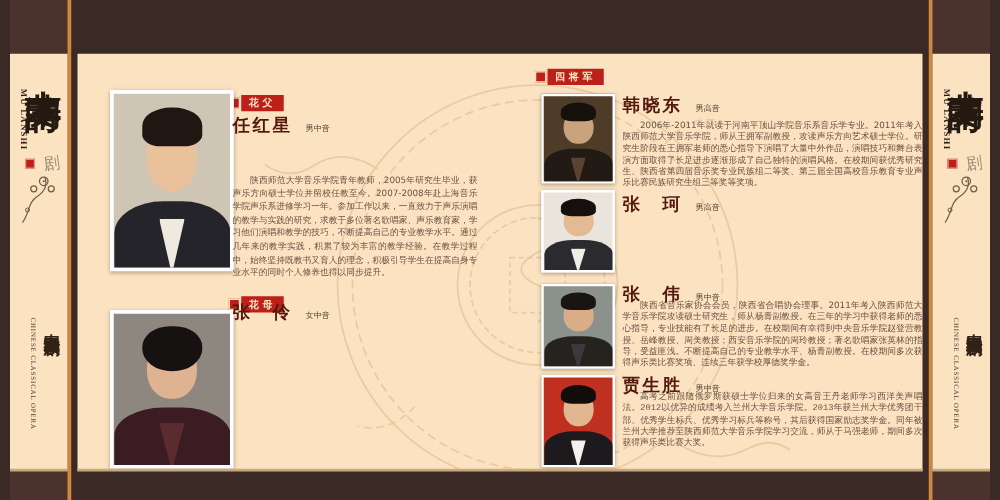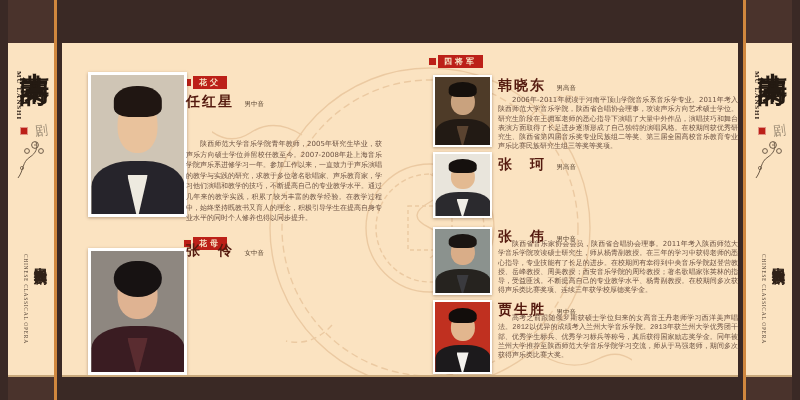--- a/index.html
+++ b/index.html
@@ -159,21 +159,21 @@
     <div class="photo sm" style="left: 371px; top: 32px; width: 55px; height: 68px; --pbg: #4e3b28; --phair: #15100c; --pskin: #c9a27e; --pbody: #221a14; --pshirt: #5a4330;">
       <div class="ph-head"></div>
       <div class="ph-hair"></div>
       <div class="ph-body"></div>
       <div class="ph-shirt"></div>
     </div>
     <div class="name-row" style="left:436px;top:33px;">
       <span class="pname">韩晓东</span>
       <span class="voice">男高音</span>
     </div>
-    <p class="bio r" style="left:436px;top:53px;">2006年-2011年就读于河南平顶山学院音乐系音乐学专业。2011年考入陕西师范大学音乐学院，陕西省合唱协会理事，攻读声乐方向艺术硕士学位。研究生阶段在王拥军老师的悉心指导下演唱了大量中外作品，演唱技巧和舞台表演方面取得了长足进步逐渐形成了自己独特的演唱风格。在校期间获优秀研究生、陕西省第四届音乐奖专业民族组二等奖、第三届全国高校音乐教育专业声乐比赛民族研究生组三等奖等奖项。</p>
+    <p class="bio r" style="left:436px;top:53px;">2006年-2011年就读于河南平顶山学院音乐系音乐学专业。2011年考入陕西师范大学音乐学院，师从王拥军副教授，攻读声乐方向艺术硕士学位。研究生阶段在王拥军老师的悉心指导下演唱了大量中外作品，演唱技巧和舞台表演方面取得了长足进步逐渐形成了自己独特的演唱风格。在校期间获优秀研究生、陕西省第四届音乐奖专业民族组二等奖、第三届全国高校音乐教育专业声乐比赛民族研究生组三等奖等奖项。</p>
 
     <div class="photo sm" style="left: 371px; top: 109px; width: 55px; height: 62px; --pbg: #e9e5dc; --phair: #15100e; --pskin: #e3ba92; --pbody: #2b2a2e; --pshirt: #f0ede6;">
       <div class="ph-head"></div>
       <div class="ph-hair"></div>
       <div class="ph-body"></div>
       <div class="ph-shirt"></div>
     </div>
     <div class="name-row" style="left:436px;top:112px;">
       <span class="pname">张　珂</span>
       <span class="voice">男高音</span>

